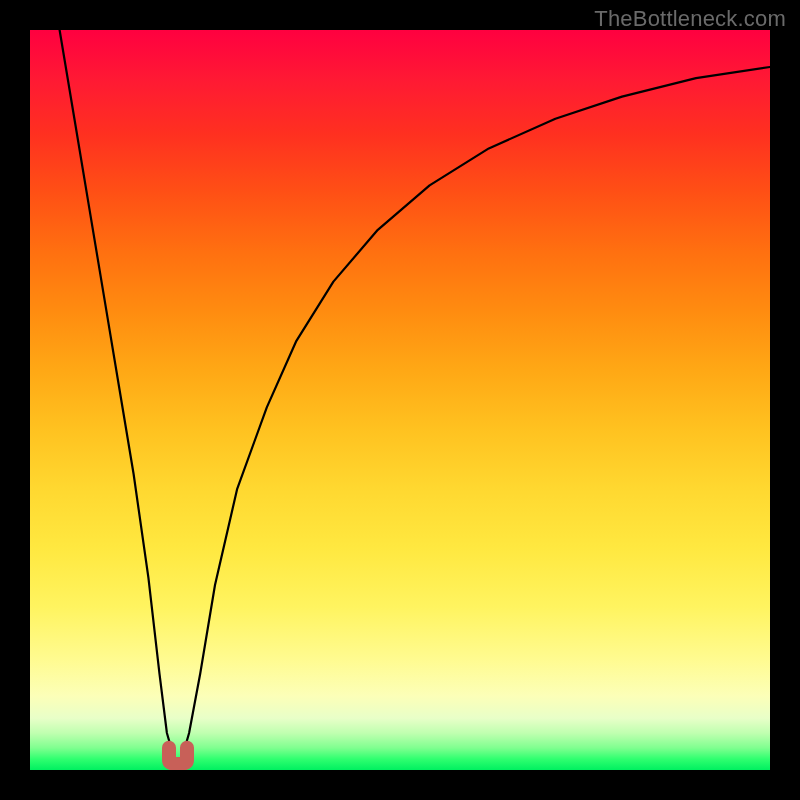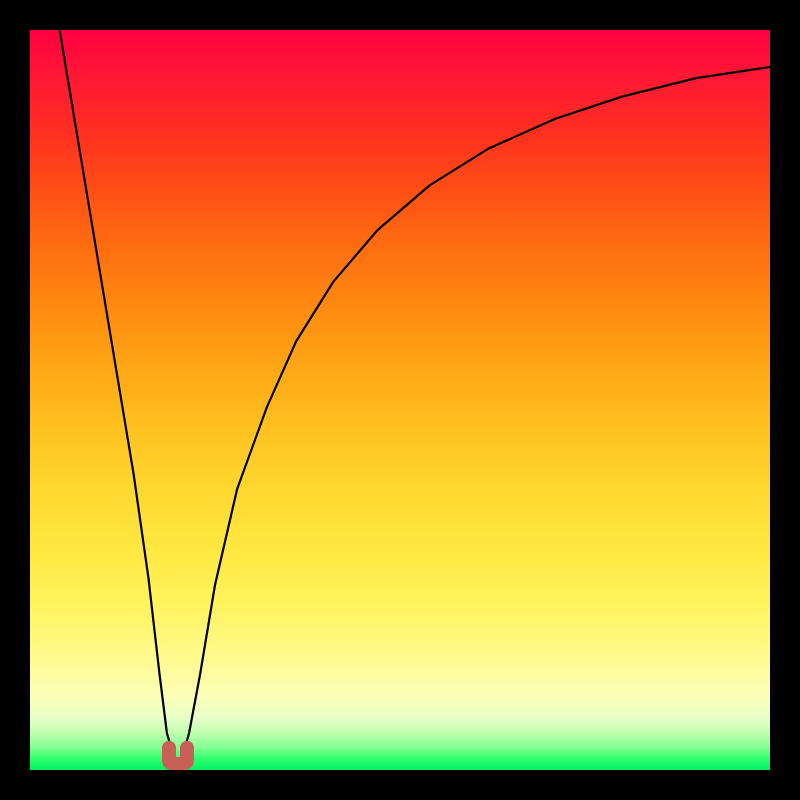--- a/index.html
+++ b/index.html
@@ -60,20 +60,21 @@
     color: #6a6a6a;
     font-size: 22px;
     letter-spacing: 0.2px;
     font-weight: 400;
   }
 </style>
 </head>
 <body>
 
 <div class="frame">
+  <div class="watermark">TheBottleneck.com</div>
   <div class="plot">
     <div class="grad"></div>
     <svg class="curve" viewBox="0 0 740 740" preserveAspectRatio="none">
       <path id="curve-path" fill="none" stroke="#000" stroke-width="2.2" stroke-linecap="round" stroke-linejoin="round" d="M29.60 0.00 L44.40 88.80 L59.20 177.60 L74.00 266.40 L88.80 355.20 L103.60 444.00 L118.40 547.60 L129.50 643.80 L136.90 703.00 L144.30 728.90 L151.70 728.90 L159.10 703.00 L170.20 643.80 L185.00 555.00 L207.20 458.80 L236.80 377.40 L266.40 310.80 L303.40 251.60 L347.80 199.80 L399.60 155.40 L458.80 118.40 L525.40 88.80 L592.00 66.60 L666.00 48.10 L740.00 37.00"></path>
       <path id="marker-path" fill="none" stroke-width="14" stroke-linecap="round" stroke-linejoin="round" d="M139 717.8 L139 730 Q139 734 148 734 Q157 734 157 730 L157 717.8" stroke="#c86058"></path>
     </svg>
   </div>
 </div>
 
 </body></html>

